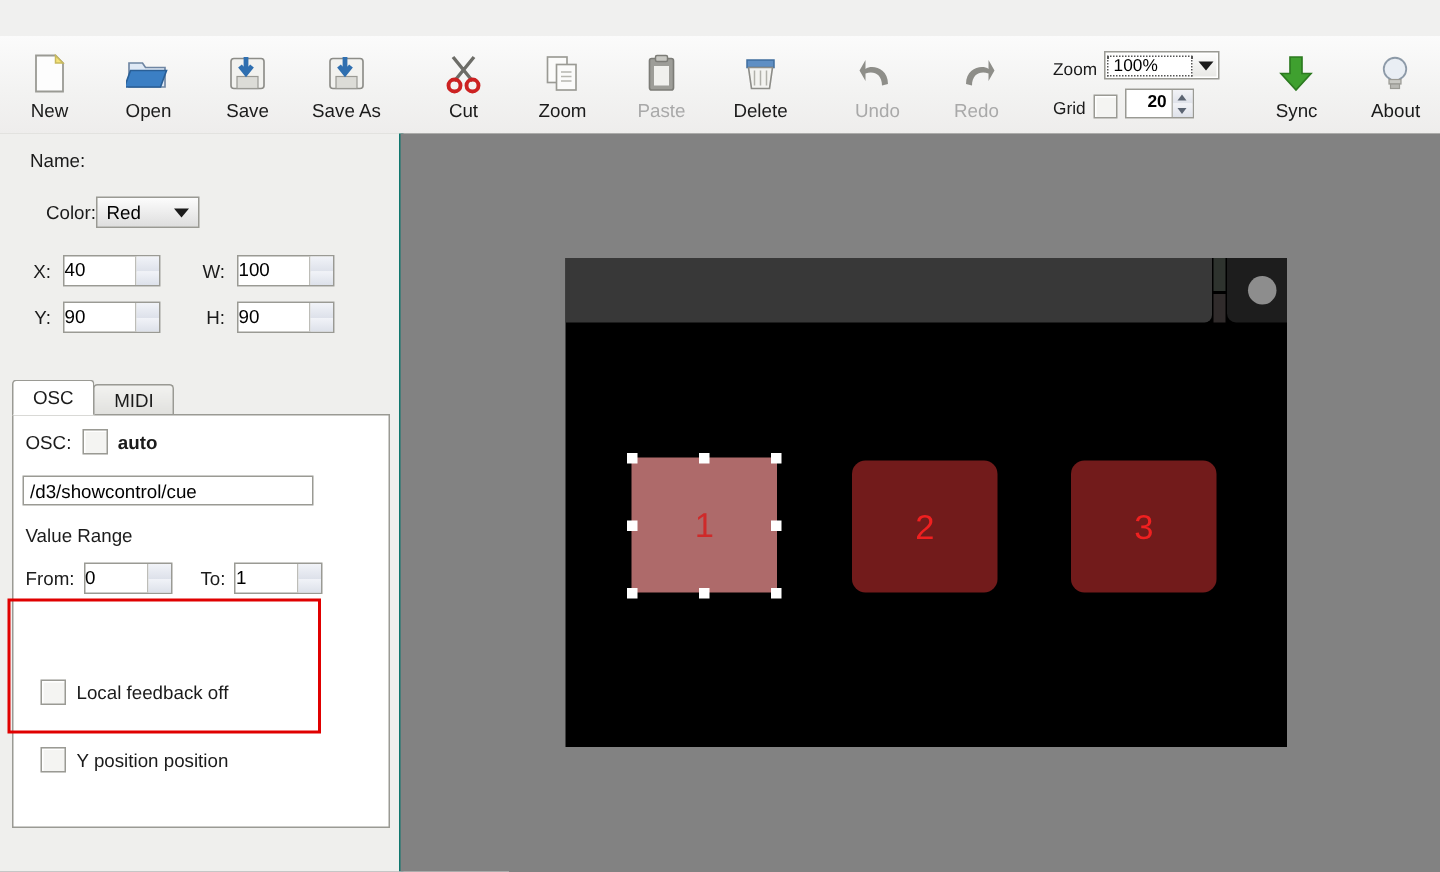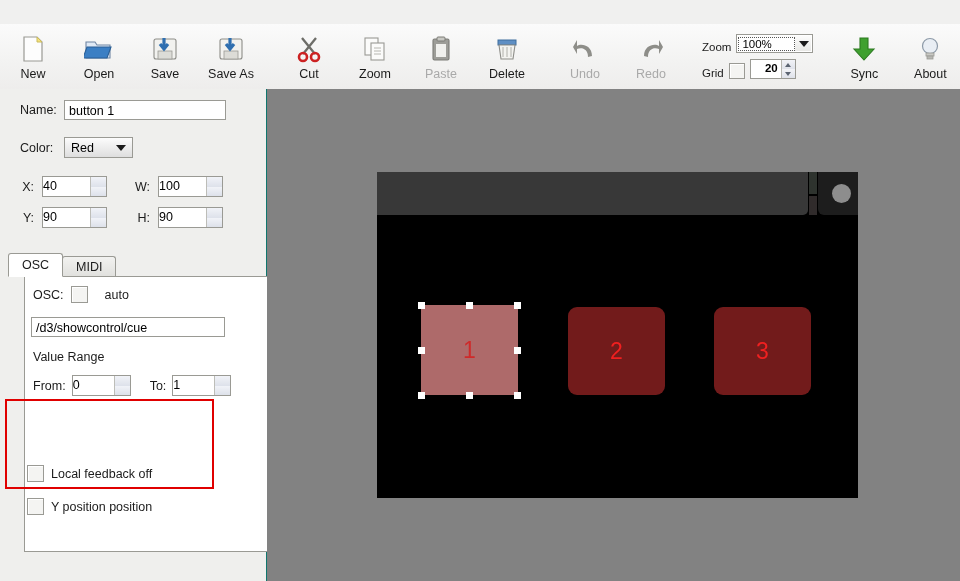--- a/index.html
+++ b/index.html
@@ -101,21 +101,21 @@
   
   .tabstrip{position:absolute;left:8px;top:166px;width:252px;height:22px;display:flex;align-items:flex-end;}
   .tab{
     height:20px;padding:0 13px;display:flex;align-items:center;font-size:12.5px;
     border:1px solid #9a9a94;border-bottom:none;
     border-radius:3px 3px 0 0;color:#1b1b1b;
   }
   .tab.active{background:#fff;height:22px;position:relative;z-index:3;border-bottom:1px solid #fff;}
   .tab.inactive{background:linear-gradient(to bottom,#f2f2f0,#e0e0dd);margin-left:-1px;}
   .tabpanel{
-    position:absolute;left:24px;top:187px;width:252px;height:276px;
+    position:absolute;left:8px;top:187px;width:252px;height:276px;
     background:#fff;border:1px solid #9a9a94;box-sizing:border-box;
   }
   .annot{
     position:absolute;left:5px;top:310px;width:209px;height:90px;
     border:2px solid #e00000;box-sizing:border-box;pointer-events:none;
   }
   .chkrow{display:flex;align-items:center;gap:7px;margin-left:27px;}
   .chk2{width:15px;height:15px;border:1px solid #9a9a94;background:#f4f4f2;box-shadow:inset 1px 1px 0 #fff;}
 
   
@@ -319,25 +319,24 @@
         </div>
         <div class="lbl">About</div>
       </div>
     </div>
   </div>
 
   <div class="leftpanel">
 
     <div class="row" style="margin-top:11px;">
       <span class="flbl" style="width:44px;">Name:</span>
-      <div class="tinput" style="width:162px;" placeholder="">button 1</div>
     </div>
 
     <div class="row" style="margin-top:17px;">
-      <span class="flbl" style="width:44px;">Color:</span>
+      <span class="flbl" style="width:44px;text-align:right;">Color:</span>
       <div class="dropdown" style="width:69px;">
         <div class="dval">Red</div>
         <div class="darr">
             <span class="tri-down"></span>
           </div>
       </div>
     </div>
 
     <div class="row" style="margin-top:18px;">
       <span class="flbl" style="width:14px;text-align:right;margin-right:8px;">X:</span>
@@ -399,21 +398,21 @@
       </div>
       <div class="tab inactive">
         <span>MIDI</span>
       </div>
     </div>
 
     <div class="tabpanel">
       <div class="row" style="margin-left:8px;margin-top:9px;">
         <span class="flbl">OSC:</span>
         <div class="chk2" style="margin-left:7px;"></div>
-        <span class="flbl" style="margin-left:17px;">auto</span>
+        <span class="flbl" style="margin-left:7px;font-weight:bold;">auto</span>
       </div>
 
       <div style="margin-left:6px;margin-top:14px;">
         <div class="tinput" style="width:194px;">/d3/showcontrol/cue</div>
       </div>
 
       <div class="flbl" style="margin-left:8px;margin-top:13px;">Value Range</div>
 
       <div class="row" style="margin-left:8px;margin-top:11px;">
         <span class="flbl" style="margin-right:6px;">From:</span>
@@ -438,21 +437,21 @@
             <div class="nb">
                 <span class="dn"></span>
               </div>
           </div>
         </div>
       </div>
     </div>
 
     <div class="annot"></div>
 
-    <div class="chkrow" style="position:absolute;left:0;top:376px;">
+    <div class="chkrow" style="position:absolute;left:0;top:364px;">
       <div class="chk2"></div>
       <span class="flbl">Local feedback off</span>
     </div>
     <div class="chkrow" style="position:absolute;left:0;top:409px;">
       <div class="chk2"></div>
       <span class="flbl">Y position position</span>
     </div>
   </div>
 
   <div class="canvasarea">

